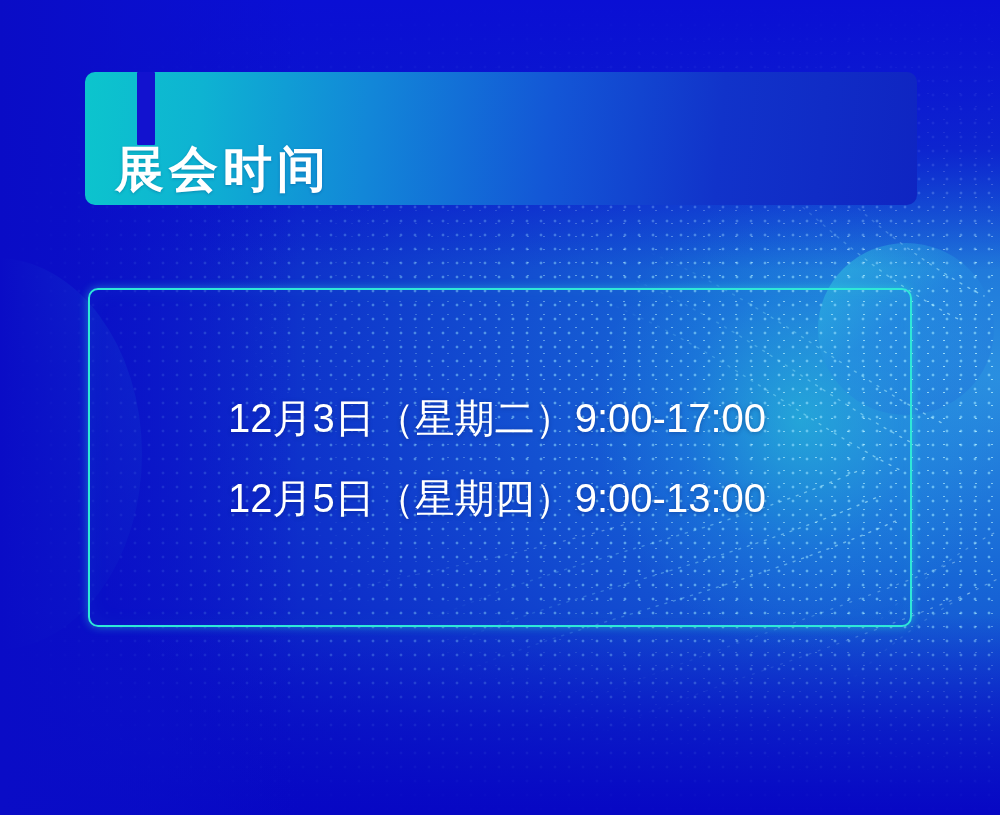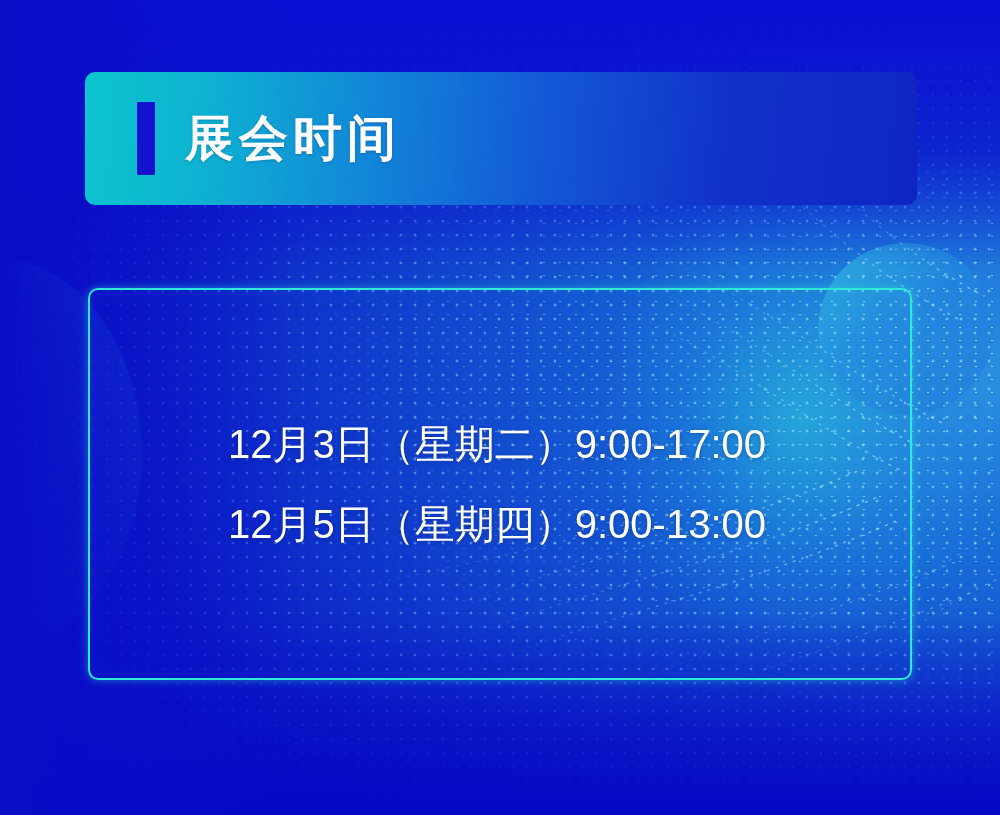--- a/index.html
+++ b/index.html
@@ -66,37 +66,37 @@
     position:absolute;left:818px;top:243px;width:176px;height:172px;
     border-radius:50%;
     background:linear-gradient(145deg, rgba(56,222,226,.55) 0%, rgba(36,140,225,.45) 45%, rgba(24,76,208,.22) 100%);
   }
 
   
   .banner{
     position:absolute;left:85px;top:72px;width:832px;height:133px;
     border-radius:10px;
     background:linear-gradient(95deg,#0cc5cd 0%,#0eb3d2 14%,#1287d8 34%,#1356d6 56%,#1133ca 76%,#0f25c2 100%);
-    display:flex;align-items:center;
+    display:flex;flex-direction:column;
   }
   .banner-accent{
     width:18px;height:73px;margin-left:52px;
     background:#1212cf;border-radius:1px;flex:0 0 auto;
   }
   .banner-title{
     margin-left:30px;
     color:#ffffff;font-size:49px;font-weight:bold;
     letter-spacing:5px;line-height:1;
     text-shadow:0 1px 3px rgba(0,20,90,.25);
     white-space:nowrap;
   }
 
   
   .content-box{
-    position:absolute;left:88px;top:288px;width:824px;height:392px;
+    position:absolute;left:88px;top:288px;width:824px;height:339px;
     border:2px solid #2ee8d8;border-radius:10px;
     box-shadow:0 0 10px rgba(46,232,216,.45), inset 0 0 22px rgba(46,232,216,.06);
     box-sizing:border-box;
     display:flex;flex-direction:column;justify-content:center;
     padding-left:138px;
   }
   .date-line{
     color:#ffffff;font-size:40px;font-weight:400;line-height:1;
     margin:0 0 40px 0;white-space:nowrap;
     text-shadow:0 1px 4px rgba(0,25,95,.35);

